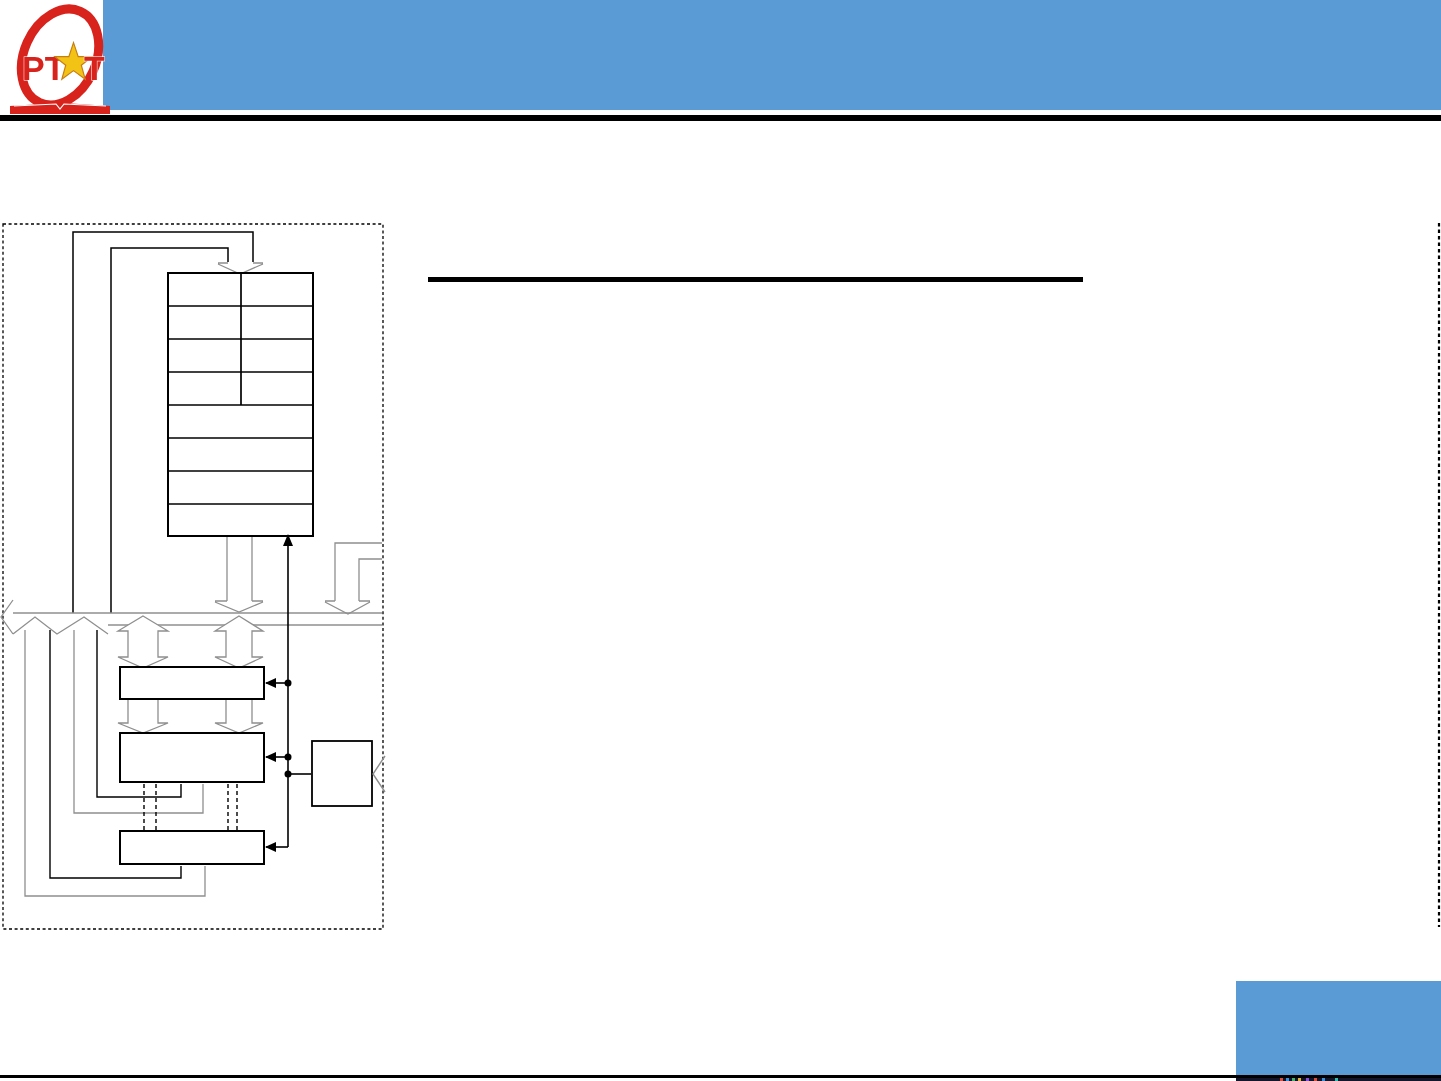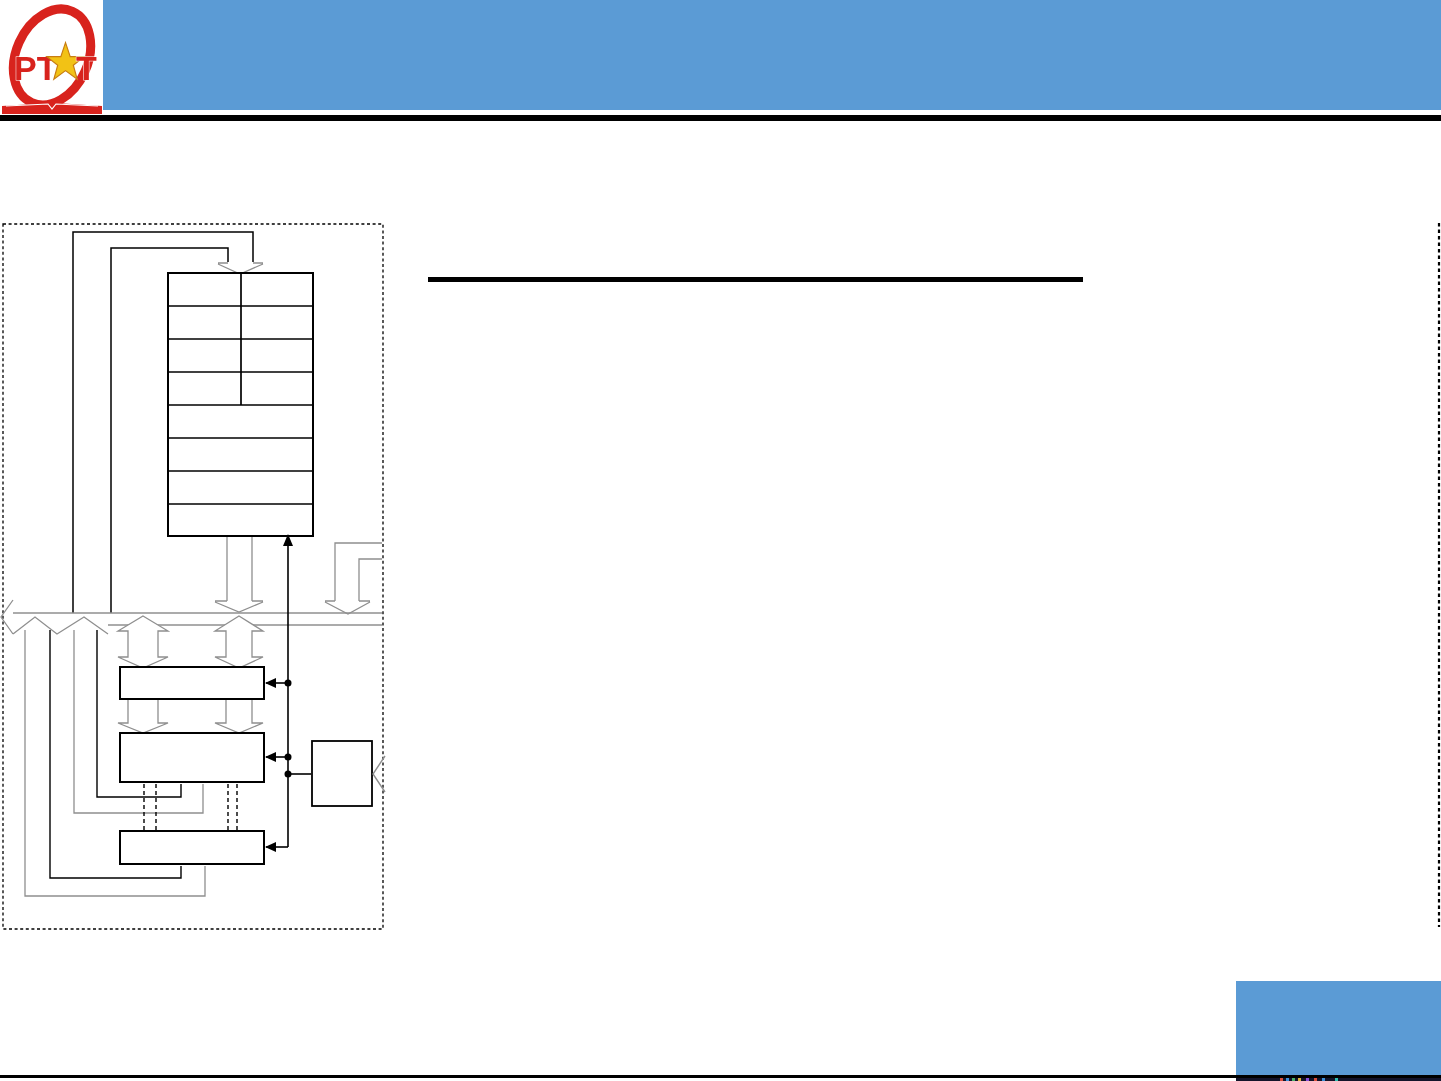--- a/index.html
+++ b/index.html
@@ -10,21 +10,21 @@
   }
   .header-bar{
     position:absolute;left:103px;top:0;width:1338px;height:110px;
     background:#5b9bd5;
   }
   .header-rule{
     position:absolute;left:0;top:115px;width:1441px;height:6px;
     background:#000000;
   }
   .logo-wrap{
-    position:absolute;left:0px;top:2px;width:106px;height:118px;
+    position:absolute;left:8px;top:2px;width:106px;height:118px;
   }
   .title-underline{
     position:absolute;left:428px;top:277px;width:655px;height:5px;
     background:#000000;
   }
   .diagram-svg{
     position:absolute;left:0;top:0;width:1441px;height:1081px;
   }
   .accent-box{
     position:absolute;left:1236px;top:981px;width:205px;height:100px;

